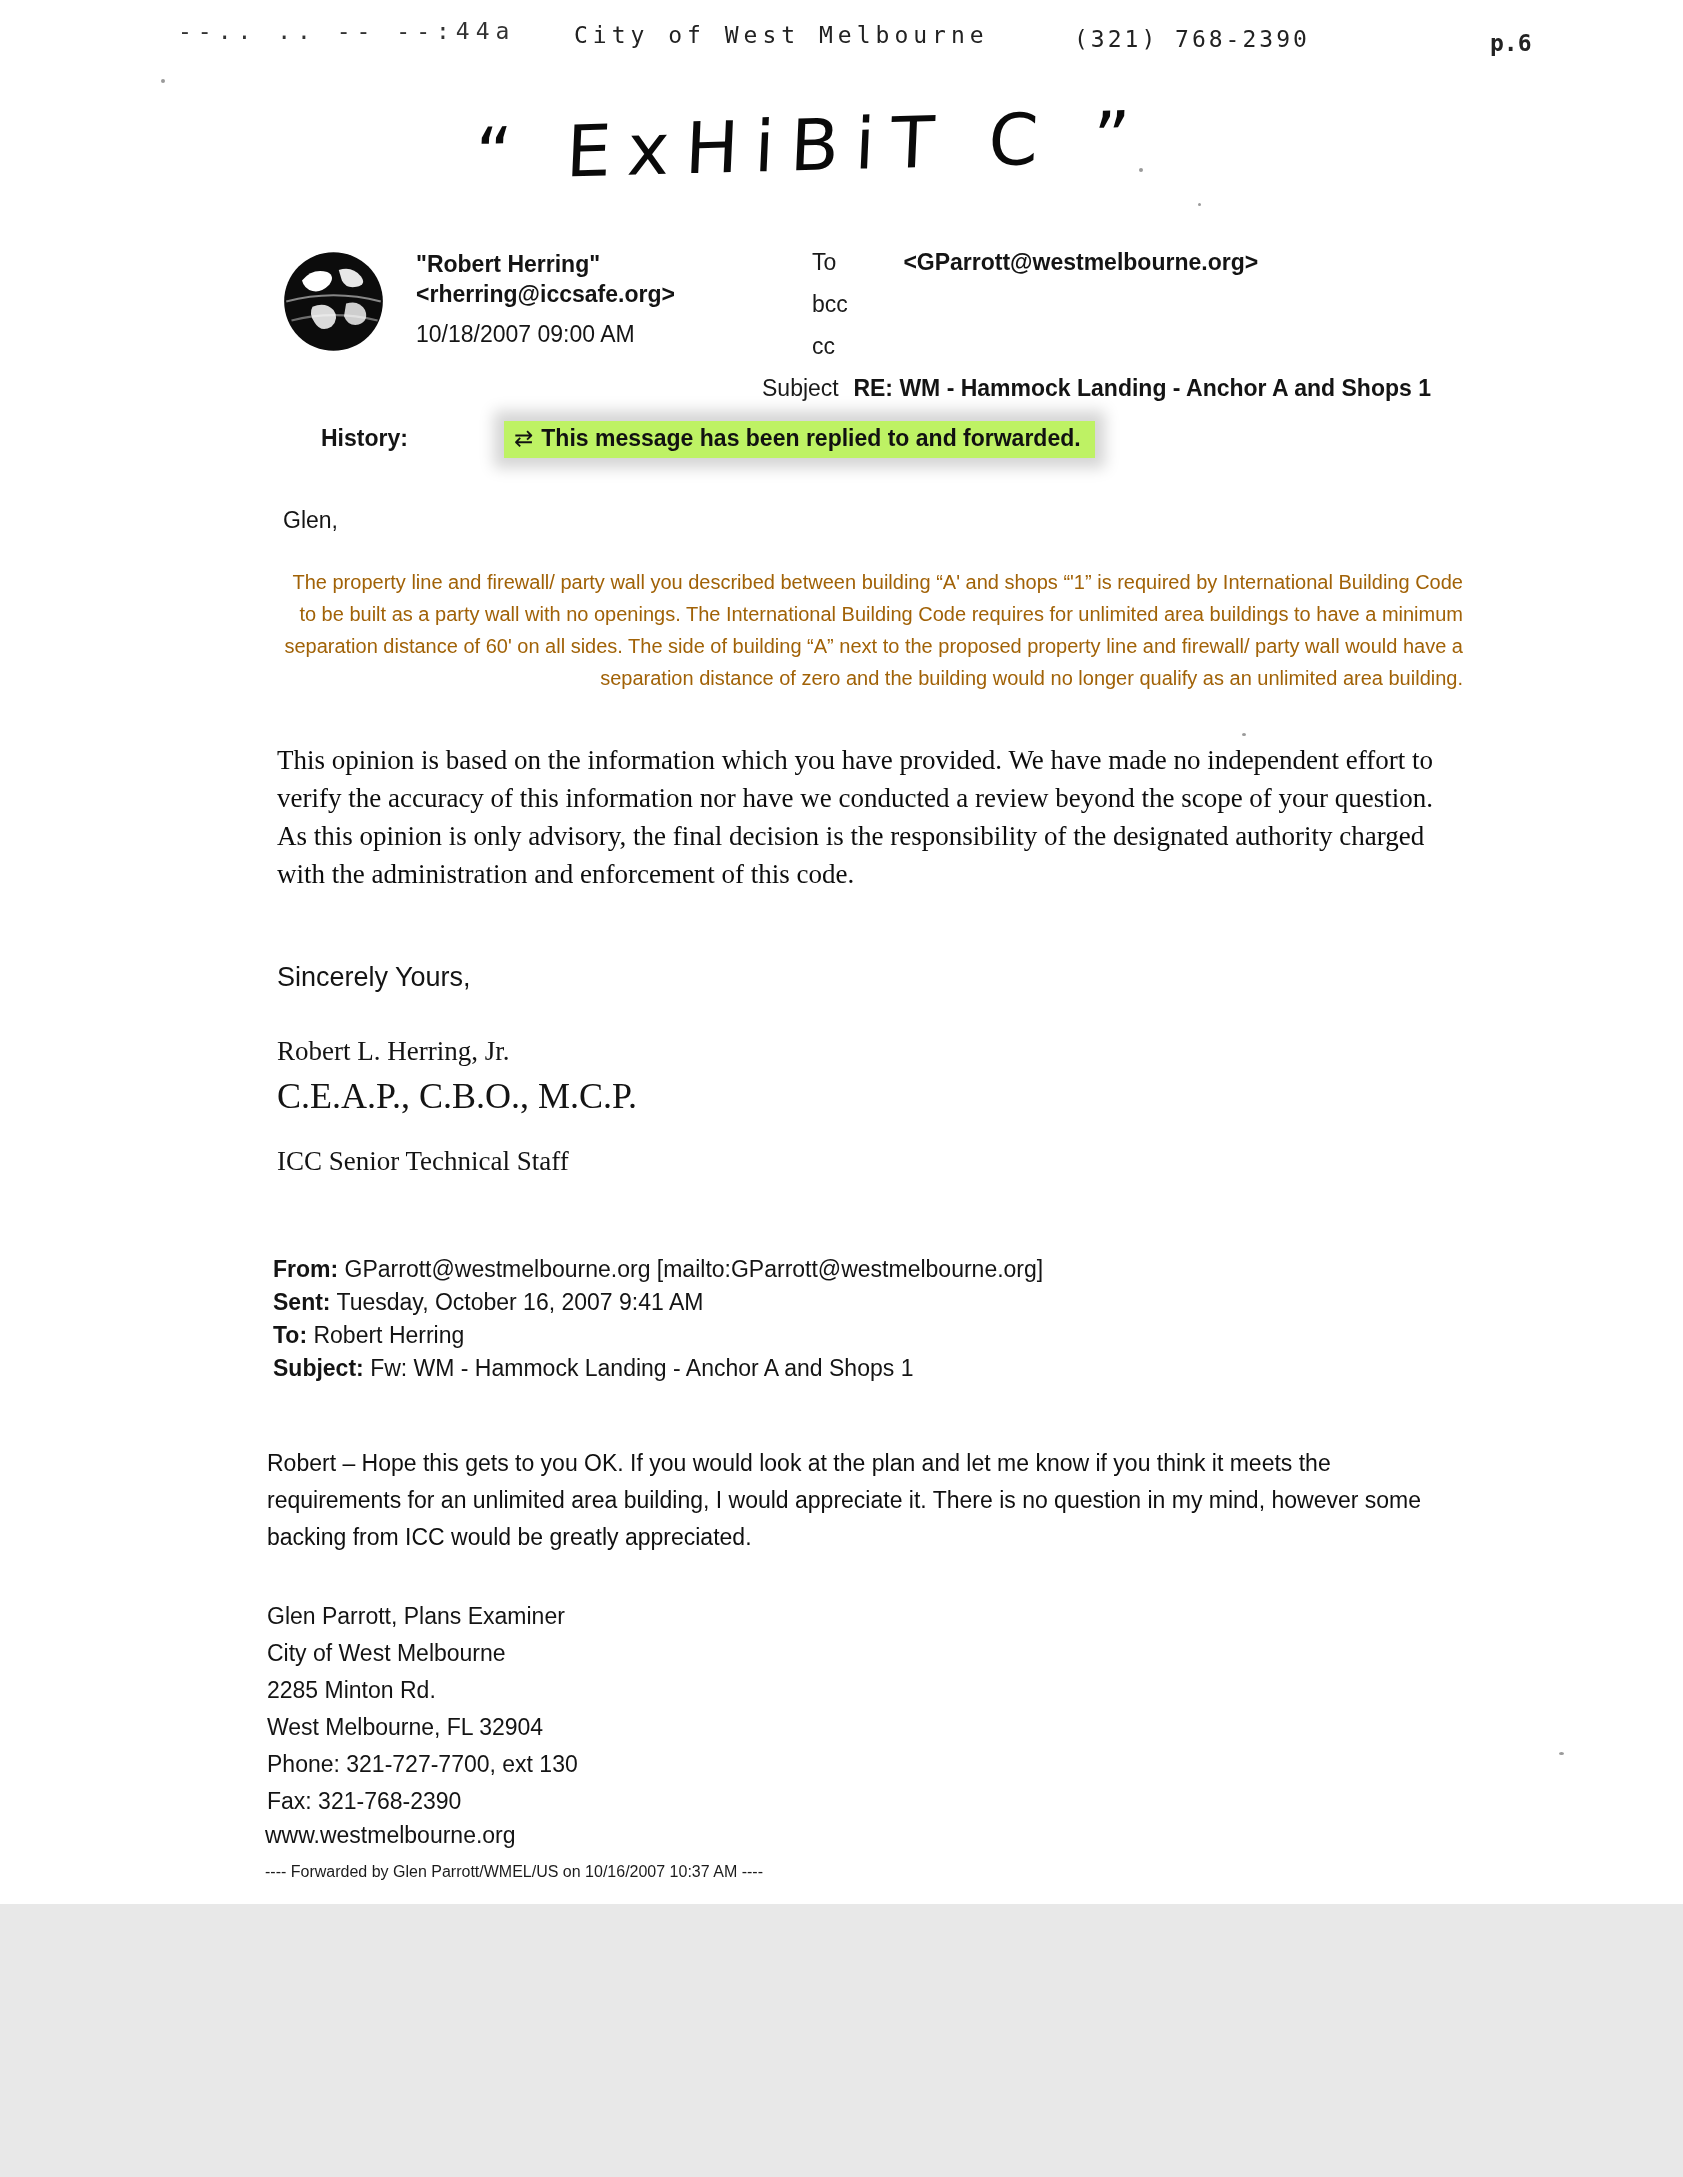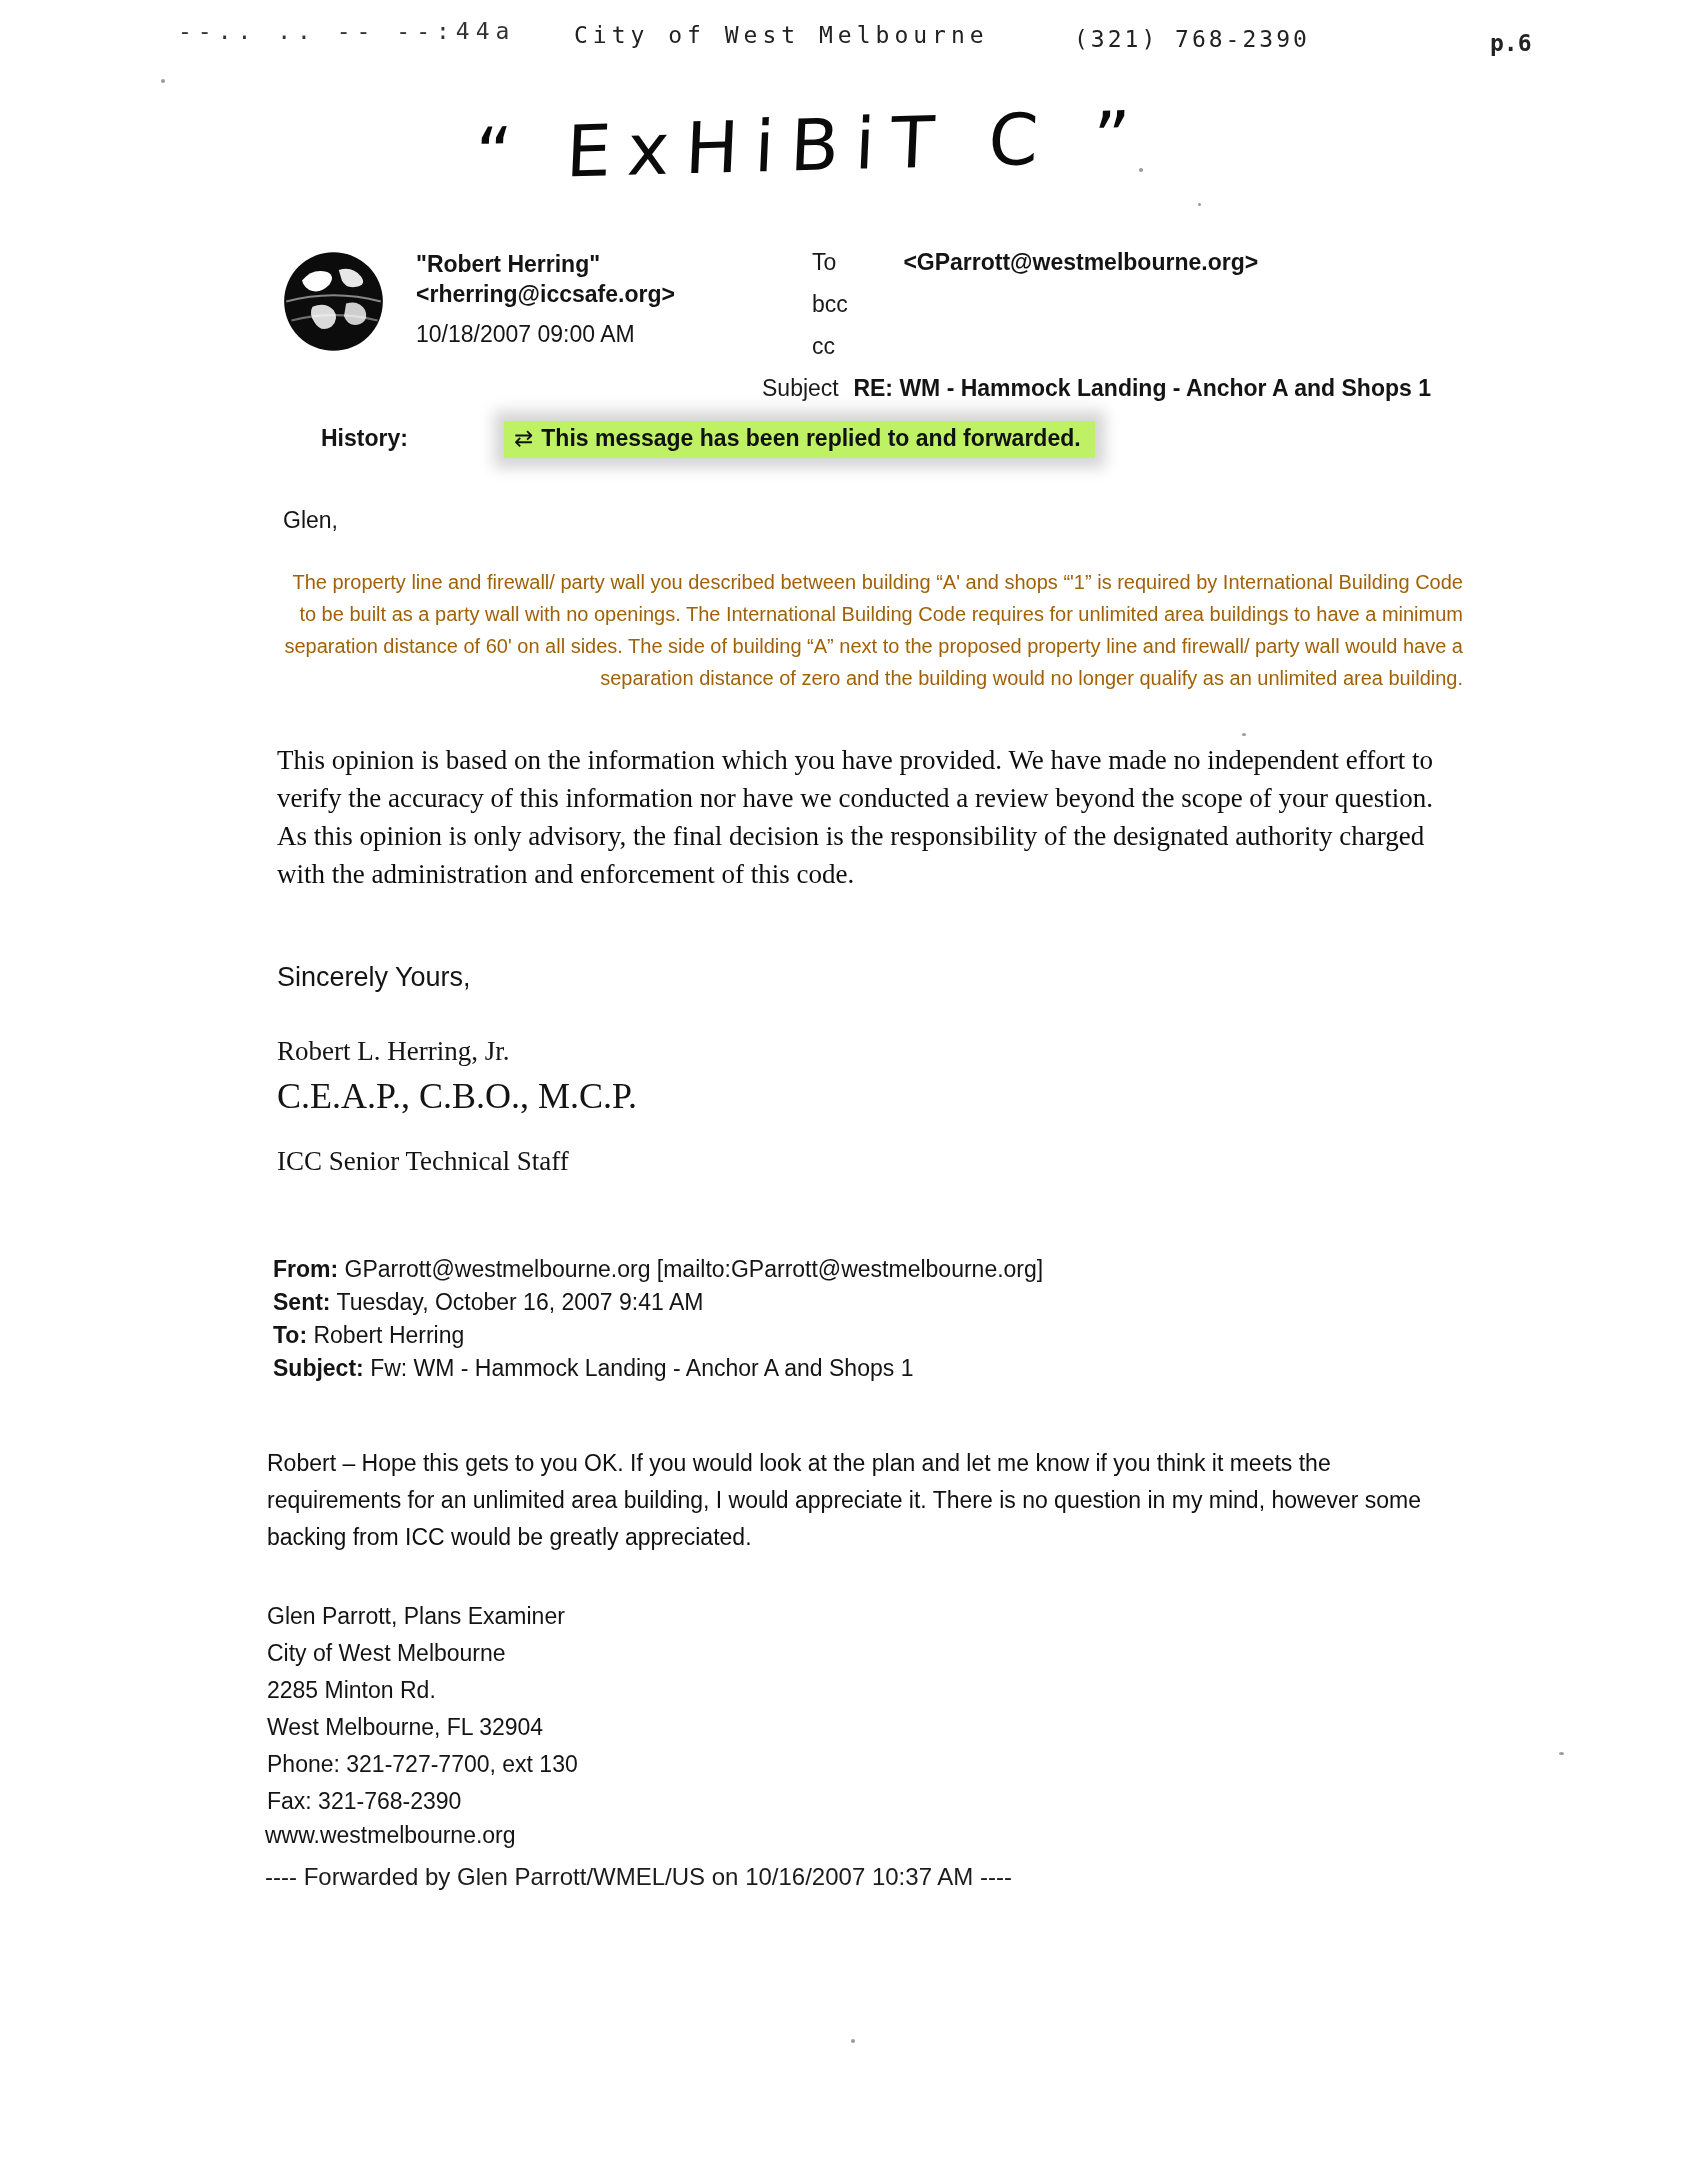--- a/index.html
+++ b/index.html
@@ -3,21 +3,21 @@
 <meta charset="utf-8">
 <style>
   html, body {
     margin: 0;
     padding: 0;
     background: #e8e8e8;
   }
   .page {
     position: relative;
     width: 1683px;
-    height: 2177px;
+    height: 1904px;
     background: #ffffff;
     color: #141414;
     overflow: hidden;
     font-family: "Liberation Sans", sans-serif;
   }
 
   
   .fax-header {
     position: absolute;
     top: 18px;
@@ -131,21 +131,21 @@
   .fwd-signature {
     position: absolute; left: 267px; top: 1598px; width: 693px;
     font-size: 23px; line-height: 37px;
   }
   .fwd-website {
     position: absolute; left: 265px; top: 1822px;
     font-size: 23px;
   }
   .fwd-note {
     position: absolute; left: 265px; top: 1863px;
-    font-size: 24px; color: #1c1c1c; text-align: right;
+    font-size: 16px; color: #1c1c1c; text-align: right;
   }
 
   .scan-dot { position: absolute; background: #9a9a9a; border-radius: 50%; }
 </style>
 </head>
 <body>
 
 <div class="page">
 
   <div class="fax-header">

